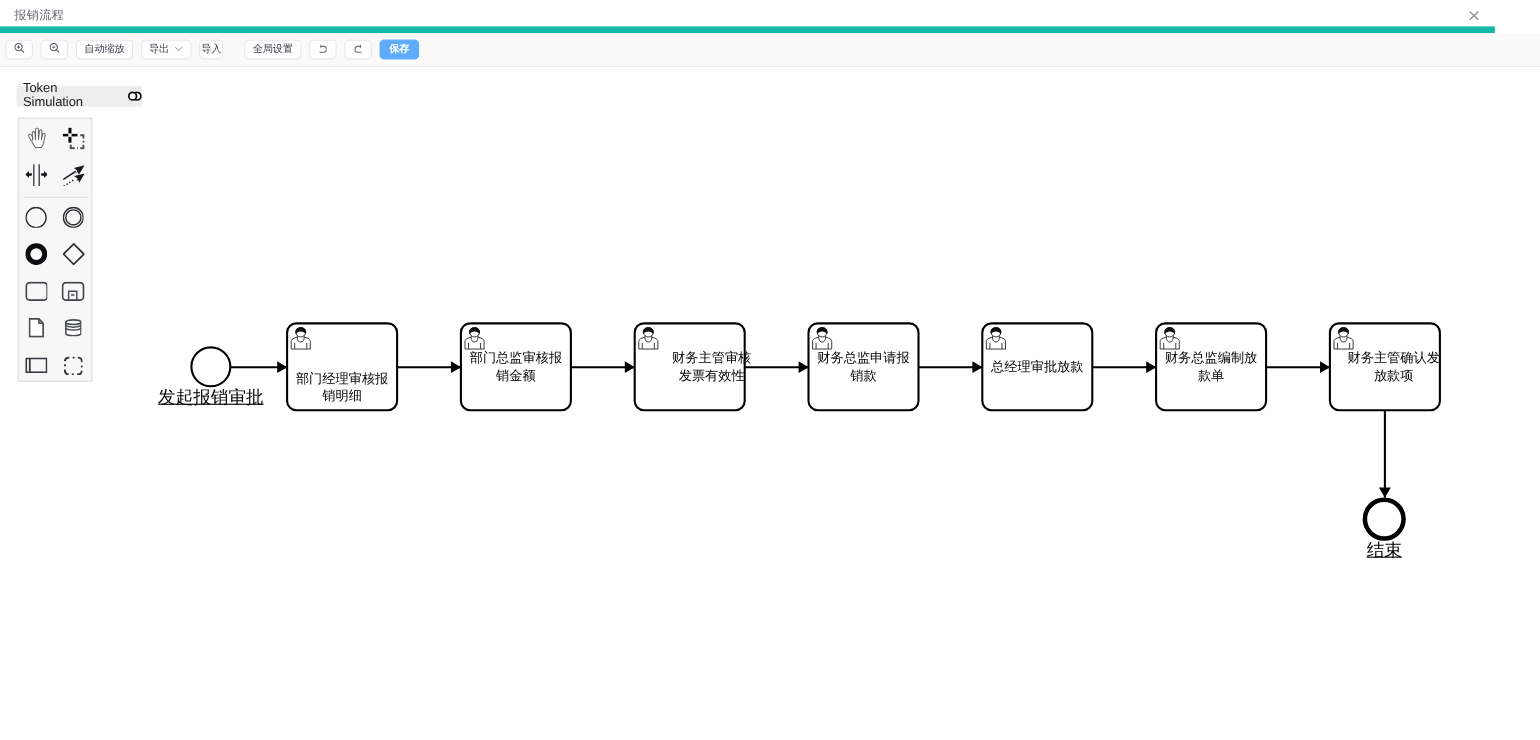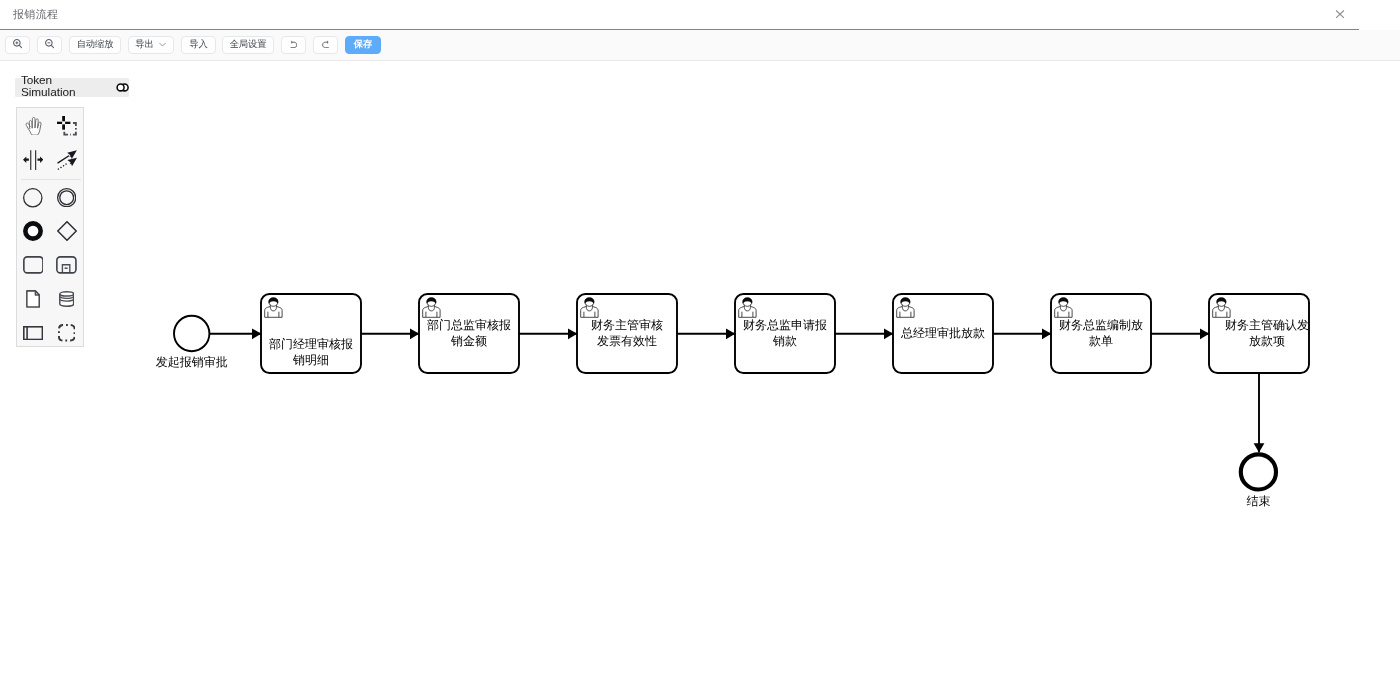--- a/index.html
+++ b/index.html
@@ -3,21 +3,21 @@
 <meta charset="utf-8">
 <style>
   html,body{margin:0;padding:0;}
   body{width:1400px;height:673px;overflow:hidden;background:#ffffff;
        font-family:"Liberation Sans","DejaVu Sans",sans-serif;
        -webkit-font-smoothing:antialiased;}
   #app{position:relative;width:1400px;height:673px;background:#fff;filter:opacity(1);}
 
   
   .header{position:absolute;left:0;top:0;width:1359px;height:30px;
-          background:#fff;border-bottom:1px solid #14b8a6;box-sizing:border-box;}
+          background:#fff;border-bottom:6px solid #14b8a6;box-sizing:border-box;}
   .header-title{position:absolute;left:13px;top:0;height:29px;line-height:29px;
                 font-size:11px;color:#65686e;letter-spacing:.35px;white-space:nowrap;}
   .header-close{position:absolute;right:9.9px;top:4.5px;width:18px;height:18px;cursor:pointer;}
 
   
   .toolbar{position:absolute;left:0;top:30px;width:1400px;height:31px;
            background:#fafafa;border-bottom:1px solid #e9e9e9;box-sizing:border-box;padding-left:36px;}
   .tb-btn{position:absolute;top:6.2px;height:17.5px;box-sizing:border-box;
           background:#fefefe;border:1px solid #e6e8eb;border-radius:4px;
           display:flex;align-items:center;justify-content:center;
@@ -42,21 +42,21 @@
   .palette{position:absolute;left:15.5px;top:46px;width:68px;height:240px;
            background:#f7f7f7;border:1px solid #dcdcdc;box-sizing:border-box;}
   .pal-div{position:absolute;left:4px;top:71px;width:60px;height:1px;background:#e3e3e3;}
   .pal-cell{position:absolute;width:34px;height:34px;margin-left:-17px;margin-top:-17px;
             display:flex;align-items:center;justify-content:center;cursor:pointer;}
 
   
   .bpmn{position:absolute;left:0;top:0;width:1400px;height:612px;}
   .bpmn-label{position:absolute;font-size:12px;color:#000;text-align:center;
               line-height:15.6px;white-space:pre-line;}
-  .ev-label{font-size:12px;line-height:12px;}
+  .ev-label{font-size:16px;line-height:12px;text-decoration:underline;}
 </style>
 </head>
 <body>
 
 <div id="app">
 
   <div class="header">
     <div class="header-title">报销流程</div>
     <div class="header-close">
       <svg width="18" height="18" viewBox="0 0 18 18">
@@ -84,21 +84,21 @@
         <span class="tb-lbl">自动缩放</span>
       </div>
       <div class="tb-btn" style="left: 128px; width: 46px;">
         <span class="tb-lbl">导出</span>
         <span class="caret">
           <svg width="9" height="9" viewBox="0 0 12 12">
             <path d="M2.2 4.2 L6 8 L9.8 4.2" fill="none" stroke="#8a8f99" stroke-width="1.2" stroke-linecap="round" stroke-linejoin="round"></path>
           </svg>
         </span>
       </div>
-      <div class="tb-btn" style="left: 181px; width: 35px;">
+      <div class="tb-btn" style="left: 181px; width: 22px;">
         <span class="tb-lbl">导入</span>
       </div>
       <div class="tb-btn" style="left: 222px; width: 52px;">
         <span class="tb-lbl">全局设置</span>
       </div>
       <div class="tb-btn" style="left: 281px; width: 25px;">
         <span><svg width="7.4" height="8.6" viewBox="0 0 7.4 8.6">
             <path d="M1.55 2.2 H4.1 c1.55 0 2.7 1.15 2.7 2.7 0 1.6-1.15 2.75-2.7 2.75 H0.95" fill="none" stroke="#6a6e75" stroke-width="1.0" stroke-linecap="round" stroke-linejoin="round"></path>
             <path d="M1.35 0.5 L2.95 2.2 L1.35 3.9 z" fill="#6a6e75"></path>
           </svg></span>
@@ -321,21 +321,21 @@
         <path d="M993,272.8 L1051,272.8" stroke="#000" stroke-width="1.9" fill="none" marker-end="url(#ah)"></path>
         <path d="M1151,272.8 L1209,272.8" stroke="#000" stroke-width="1.9" fill="none" marker-end="url(#ah)"></path>
         <path d="M1259,312 L1259,391.2" stroke="#000" stroke-width="1.9" fill="none" marker-end="url(#ah)"></path>
         <circle cx="1258.4" cy="410.9" r="17.599999999999998" fill="#fff" stroke="#000" stroke-width="4.15"></circle>
       </svg>
     <div id="bpmnlabels">
         <div class="bpmn-label ev-label" style="left: 131.7px; top: 295.3px; width: 120px;">发起报销审批</div>
         <div class="bpmn-label ev-label" style="left: 1198.4px; top: 434.4px; width: 120px;">结束</div>
         <div class="bpmn-label task-label" style="left: 261px; top: 257px; width: 100px; margin-top: 19px;"><div>部门经理审核报</div><div>销明细</div></div>
         <div class="bpmn-label task-label" style="left: 419px; top: 257px; width: 100px;"><div>部门总监审核报</div><div>销金额</div></div>
-        <div class="bpmn-label task-label" style="left: 577px; top: 257px; width: 100px;"><div>财务主管审核</div><div>发票有效性</div></div>
+        <div class="bpmn-label task-label" style="left: 577px; top: 257px; width: 100px; padding-left: 20px;"><div>财务主管审核</div><div>发票有效性</div></div>
         <div class="bpmn-label task-label" style="left: 735px; top: 257px; width: 100px;"><div>财务总监申请报</div><div>销款</div></div>
         <div class="bpmn-label task-label" style="left: 893px; top: 264.8px; width: 100px; text-align: center;"><div>总经理审批放款</div></div>
         <div class="bpmn-label task-label" style="left: 1051px; top: 257px; width: 100px;"><div>财务总监编制放</div><div>款单</div></div>
         <div class="bpmn-label task-label" style="left: 1209px; top: 257px; width: 116px;"><div>财务主管确认发</div><div>放款项</div></div>
       </div>
   </div>
 
 </div>
 
 </body></html>

